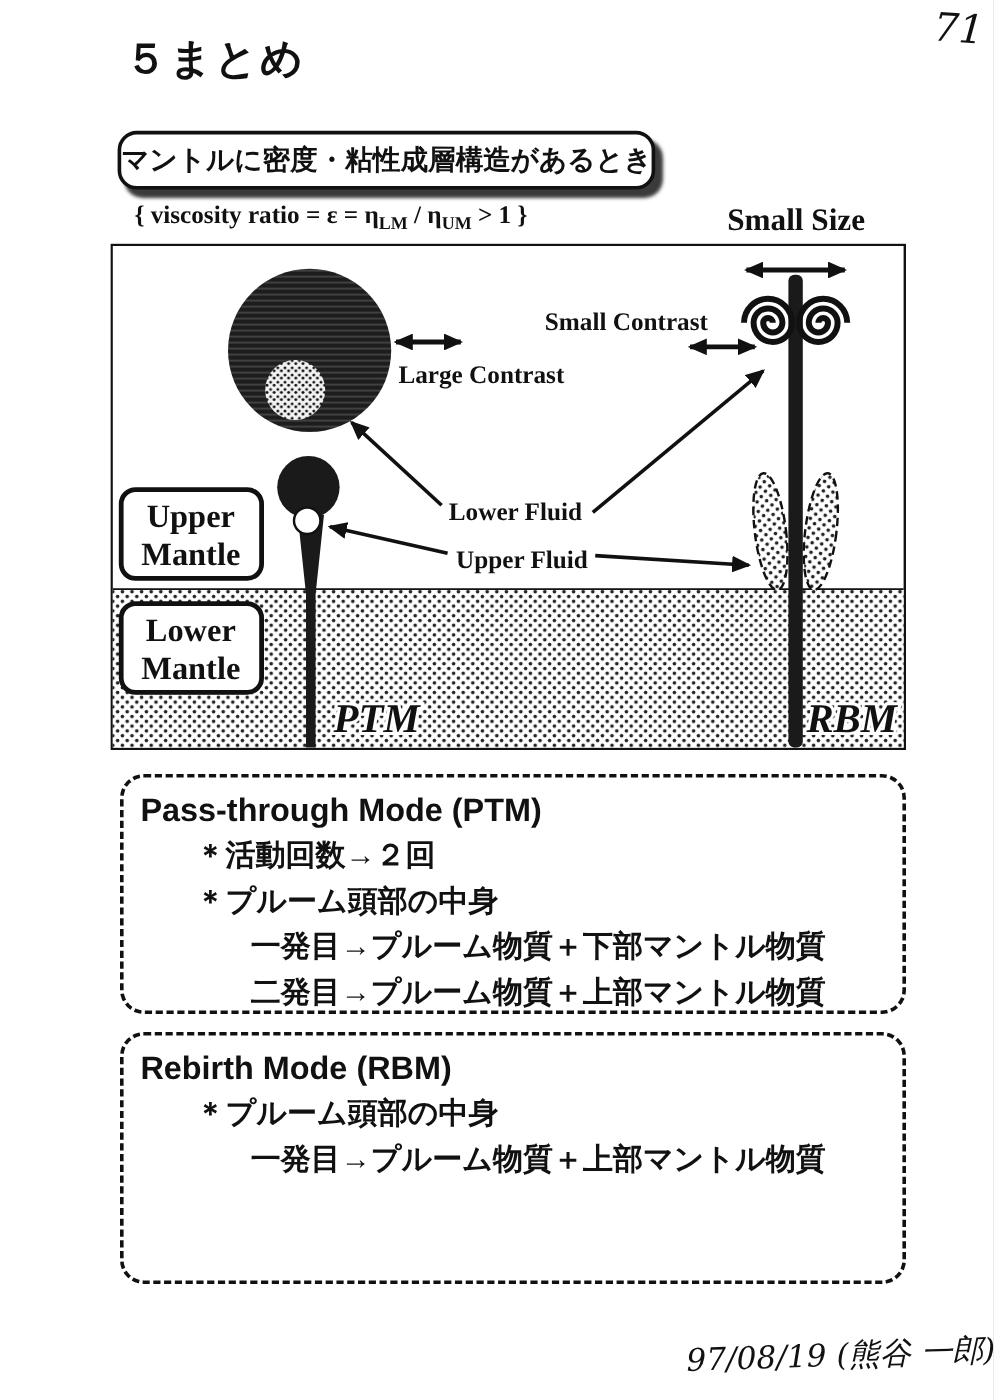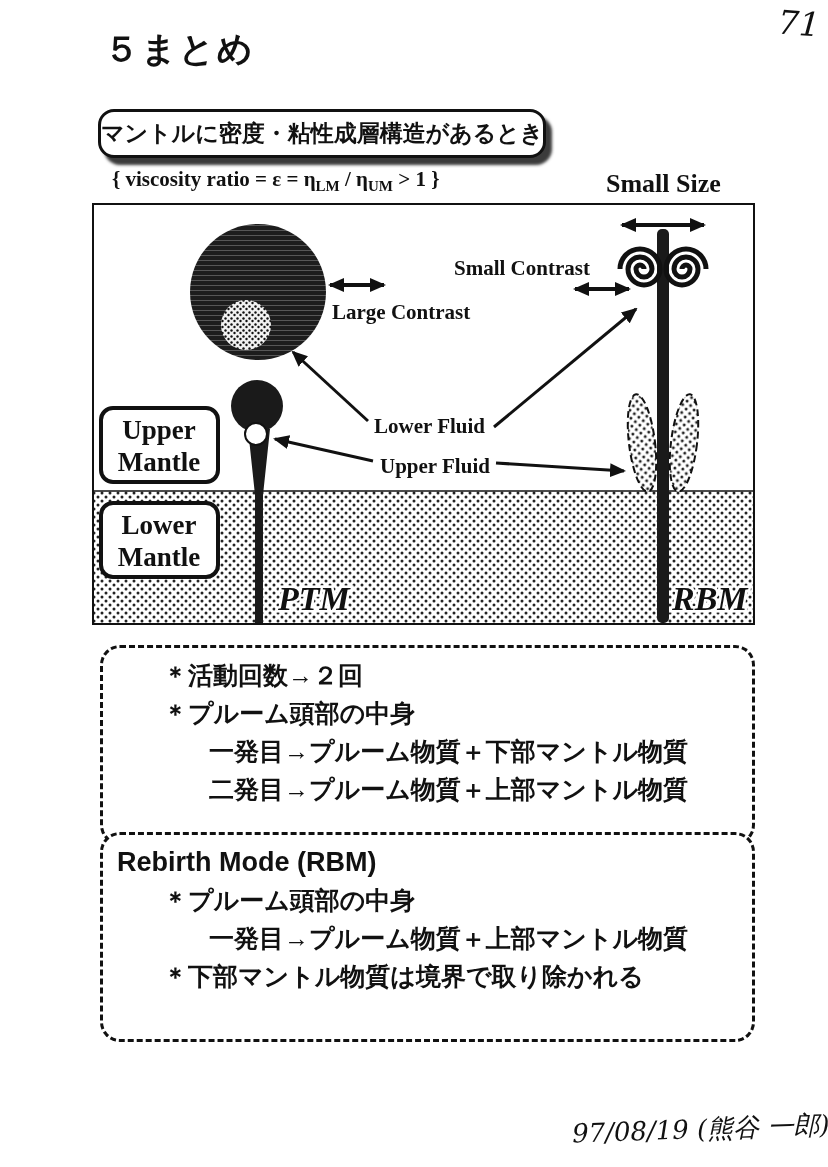--- a/index.html
+++ b/index.html
@@ -35,21 +35,21 @@
     font-family: "Liberation Serif", serif; font-weight: bold; font-size: 26px;
   }
   .diagram-svg { position: absolute; top: 203px; left: 92px; }
 
   .mode-box {
     position: absolute; left: 100px; width: 655px; background: #fff;
     border: 3px dashed #111; border-radius: 20px;
     padding: 8px 10px 10px 14px;
   }
   .mode-box.ptm { top: 645px; height: 200px; }
-  .mode-box.rbm { top: 832px; height: 210px; }
+  .mode-box.rbm { top: 860px; height: 210px; }
   .mode-title { font-size: 27px; font-weight: 600; line-height: 38px; }
   .mode-line  { font-size: 25px; font-weight: 600; line-height: 38px; white-space: nowrap; }
   .indent1 { padding-left: 46px; }
   .indent2 { padding-left: 92px; }
 
   .credit {
     position: absolute; top: 1112px; left: 572px;
     font-family: "DejaVu Serif", serif; font-style: italic; font-size: 26px;
     transform: rotate(-2deg); white-space: nowrap;
   }
@@ -133,28 +133,28 @@
       <rect x="9" y="300" width="117" height="74" rx="12" fill="#ffffff" stroke="#111" stroke-width="4"></rect>
       <text class="dmantle" text-anchor="middle" x="67" y="331">Lower</text>
       <text class="dmantle" text-anchor="middle" x="67" y="363">Mantle</text>
     </g>
 
     <text class="dmode" x="186" y="407">PTM</text>
     <text class="dmode" x="580" y="407">RBM</text>
   </svg>
 
   <div class="mode-box ptm">
+    <div class="mode-title">Pass-through Mode (PTM)</div>
     <div class="mode-line indent1">＊活動回数→２回</div>
     <div class="mode-line indent1">＊プルーム頭部の中身</div>
     <div class="mode-line indent2">一発目→プルーム物質＋下部マントル物質</div>
     <div class="mode-line indent2">二発目→プルーム物質＋上部マントル物質</div>
   </div>
 
   <div class="mode-box rbm">
     <div class="mode-title">Rebirth Mode (RBM)</div>
     <div class="mode-line indent1">＊プルーム頭部の中身</div>
     <div class="mode-line indent2">一発目→プルーム物質＋上部マントル物質</div>
-    <div class="mode-line indent1">＊下部マントル物質は境界で取り除かれる</div>
   </div>
 
   <div class="credit">97/08/19 (熊谷 一郎)</div>
 
 </div>
 
 </body></html>

